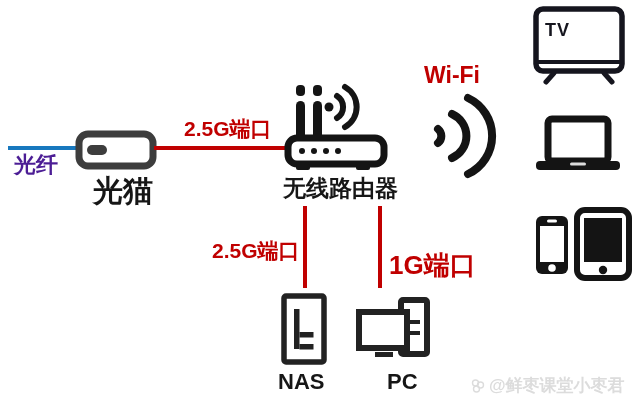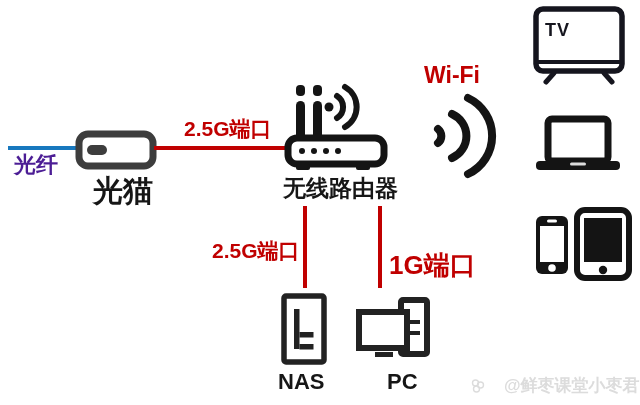--- a/index.html
+++ b/index.html
@@ -9,21 +9,21 @@
   }
   .abs{position:absolute;}
   .lbl{font-weight:bold;white-space:nowrap;line-height:1;}
   .lbl-black{color:#161616;}
   .lbl-red{color:#c00000;}
   .lbl-blue{color:#4c1d95;}
   .hline{height:4px;}
   .vline{width:4px;}
   .red-bg{background:#c00000;}
   .blue-bg{background:#1878be;}
-  .watermark{color:#dcdcdc;font-weight:bold;font-size:17px;display:flex;align-items:center;gap:18px;}
+  .watermark{color:#dcdcdc;font-weight:bold;font-size:17px;display:flex;align-items:center;gap:3px;}
   svg{display:block;}
 </style>
 </head>
 <body>
 
 <div id="canvas">
 
   <div class="abs blue-bg hline" style="left:8px;top:146px;width:68px;"></div>
   <div class="abs lbl lbl-blue" style="left:14px;top:154px;font-size:22px;">光纤</div>
 

